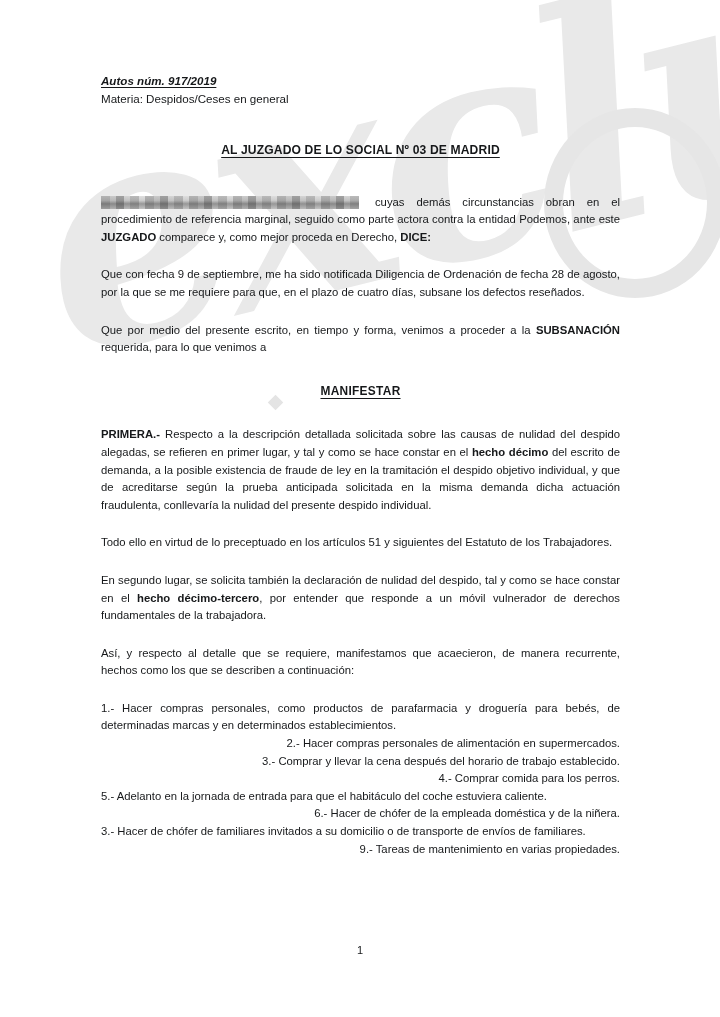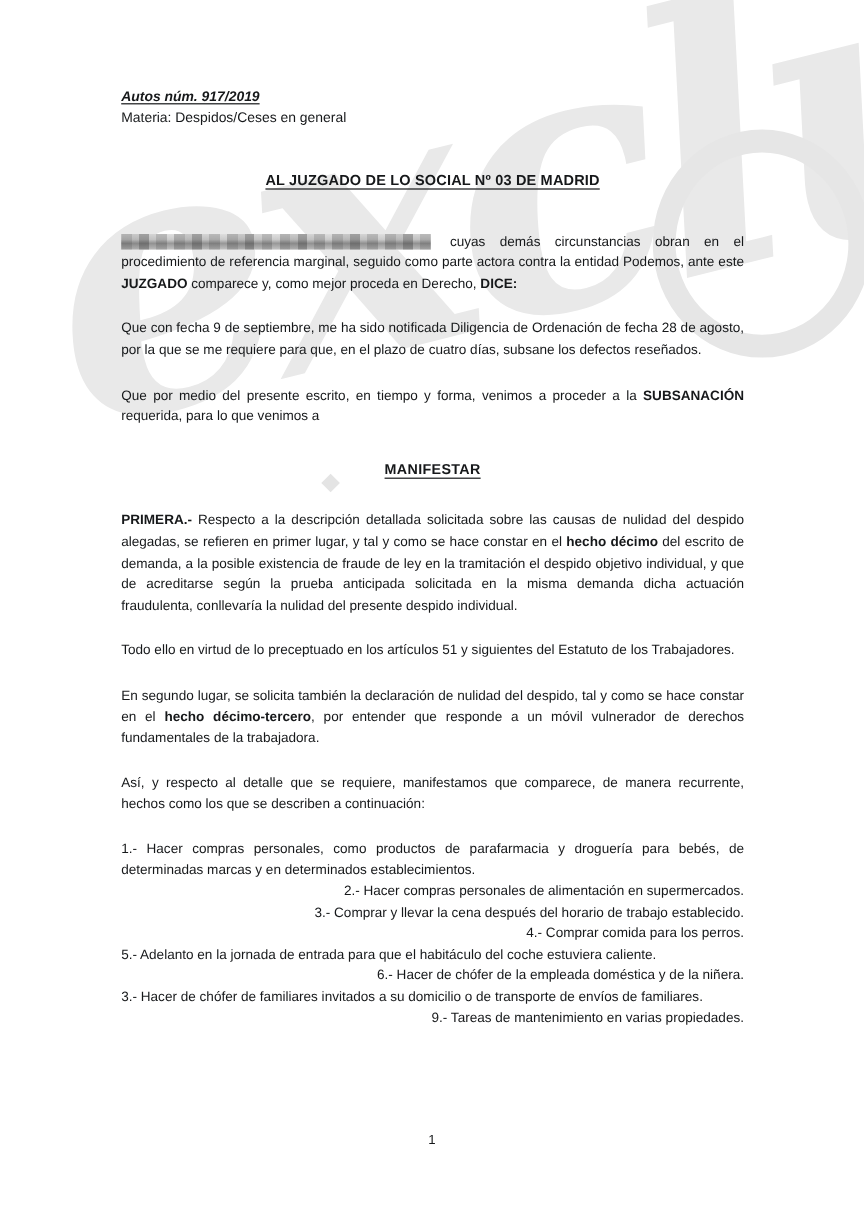--- a/index.html
+++ b/index.html
@@ -199,21 +199,21 @@
       <div class="spacer-md"></div>
 
       <p class="para">Todo ello en virtud de lo preceptuado en los artículos 51 y siguientes del Estatuto de los Trabajadores.</p>
 
       <div class="spacer-md"></div>
 
       <p class="para"><span>En segundo lugar, se solicita también la declaración de nulidad del despido, tal y como se hace constar en el </span><span class="b">hecho décimo-tercero</span><span>, por entender que responde a un móvil vulnerador de derechos fundamentales de la trabajadora.</span></p>
 
       <div class="spacer-md"></div>
 
-      <p class="para">Así, y respecto al detalle que se requiere, manifestamos que comparece, de manera recurrente, hechos como los que se describen a continuación:</p>
+      <p class="para">Así, y respecto al detalle que se requiere, manifestamos que acaecieron, de manera recurrente, hechos como los que se describen a continuación:</p>
 
       <div class="spacer-md"></div>
 
       <div class="list-block">
         <p class="list-item">1.- Hacer compras personales, como productos de parafarmacia y droguería para bebés, de determinadas marcas y en determinados establecimientos.</p>
         <p class="list-item nojust">2.- Hacer compras personales de alimentación en supermercados.</p>
         <p class="list-item nojust">3.- Comprar y llevar la cena después del horario de trabajo establecido.</p>
         <p class="list-item nojust">4.- Comprar comida para los perros.</p>
         <p class="list-item">5.- Adelanto en la jornada de entrada para que el habitáculo del coche estuviera caliente.</p>
         <p class="list-item nojust">6.- Hacer de chófer de la empleada doméstica y de la niñera.</p>

